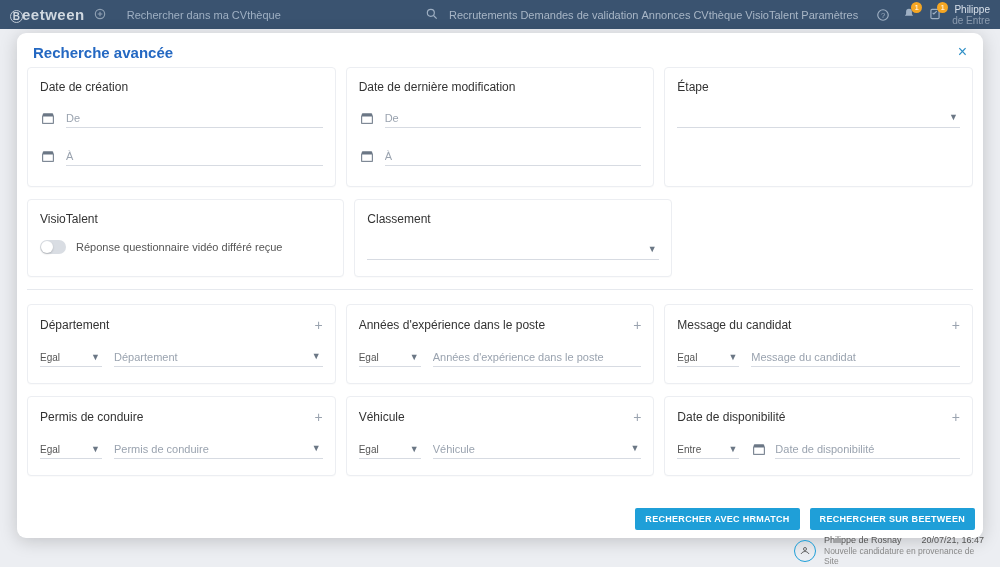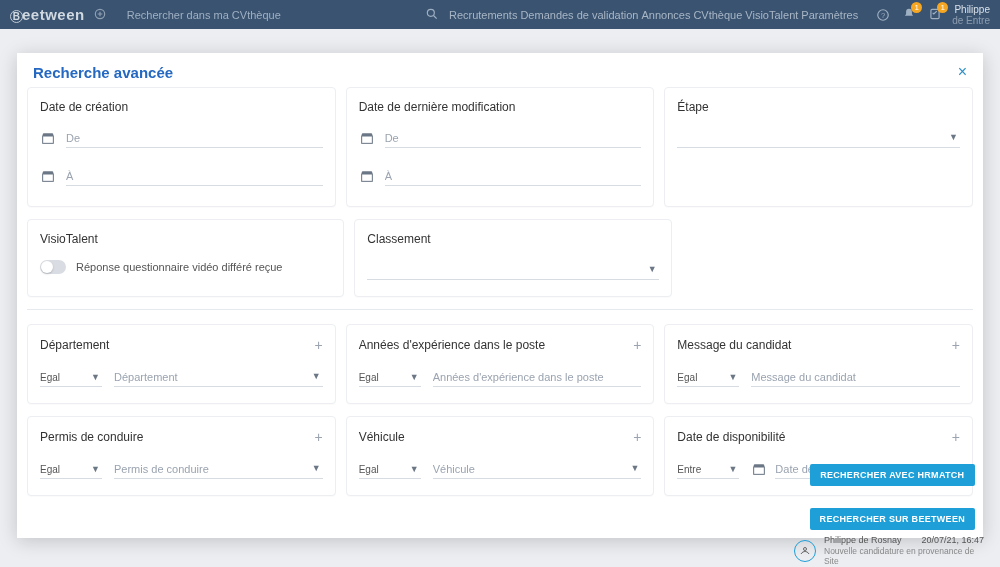--- a/index.html
+++ b/index.html
@@ -13,21 +13,21 @@
   .search-ic { margin-left: auto; margin-right:10px; color:#9fb0c3;}
   .nav { display:flex; gap:3px; font-size:11px; color:#a8b6c6;}
   .nav span { cursor:pointer; }
   .topicons { display:flex; align-items:center; gap:12px; margin-left:18px;}
   .badge-wrap { position:relative; }
   .badge { position:absolute; top:-5px; right:-6px; background:#f5a623; color:#fff; border-radius:7px; font-size:8px; min-width:11px; height:11px; line-height:11px; text-align:center; padding:0 2px;}
   .user { margin-left:10px; text-align:right; font-size:10px; line-height:1.1; color:#d8e0ea;}
 
   .overlay { position:absolute; top:29px; left:0; right:0; bottom:0; background: rgba(230,233,238,0.6); }
 
-  .modal { position:absolute; top:33px; left:17px; right:17px; bottom:29px; background:#fff; border-radius:0; box-shadow: 0 3px 18px rgba(0,0,0,0.18); display:flex; flex-direction:column;margin-top:20px; }
+  .modal { position:absolute; top:33px; left:17px; right:17px; bottom:29px; background:#fff; border-radius:9px; box-shadow: 0 3px 18px rgba(0,0,0,0.18); display:flex; flex-direction:column; }
   .modal-head { padding: 10px 16px 6px; display:flex; align-items:center; }
   .modal-title { color:#2468c2; font-size:15px; font-weight:600; }
   .close { margin-left:auto; color:#2e8fc6; font-size:16px; cursor:pointer; font-weight:300;}
   .modal-body { flex:1; overflow:auto; padding: 0 10px 6px;}
 
   .row3 { display:flex; gap:10px; margin-bottom:12px; }
   .card { background:#fff; border:1px solid #eceef2; border-radius:4px; padding: 12px 12px 16px; flex:1; min-width:0; box-shadow: 0 1px 1px rgba(0,0,0,0.02);}
   .card-empty { flex:1; }
   .card-title { font-size:12px; color:#333; font-weight:500; margin-bottom:14px; display:flex; align-items:center;}
   .add-ic { margin-left:auto; color:#9aa3af; font-size:14px; font-weight:300;}
@@ -45,21 +45,21 @@
   .toggle { width:26px; height:14px; background:#d9dde3; border-radius:8px; position:relative; display:inline-block; margin-right:10px;}
   .toggle::after { content:''; position:absolute; left:1px; top:1px; width:12px; height:12px; background:#fff; border-radius:50%; box-shadow:0 1px 2px rgba(0,0,0,0.2);}
   .toggle-row { display:flex; align-items:center; font-size:11px; color:#555;}
 
   .opline { display:flex; gap:12px; align-items:flex-end; margin-top:6px;}
   .op-sel { flex:0 0 62px; position:relative;}
   .op-sel .sel { font-size:10px; color:#555;}
 
   .divider { border:none; border-top:1px solid #e6e9ee; margin: 2px 0 14px;}
 
-  .footer-btns { position:absolute; right:25px; bottom:37px; display:flex; gap:22px; z-index:5;flex-direction:column;}
+  .footer-btns { position:absolute; right:25px; bottom:37px; display:flex; gap:10px; z-index:5;}
   .btn { background:#1f9fd8; color:#fff; border:none; border-radius:2px; font-size:9px; font-weight:600; padding:6px 10px; letter-spacing:0.3px; cursor:pointer;}
   
   .notif-strip { position:absolute; right:16px; bottom:0; height:33px; width:190px; display:flex; align-items:center; font-size:9px; color:#666; gap:8px; z-index:1;}
   .notif-av { width:22px; height:22px; border:1.5px solid #1f9fd8; border-radius:50%; display:flex; align-items:center; justify-content:center;}
   .notif-av svg{width:12px;height:12px;fill:#1f9fd8;}
   .notif-txt { flex:1; line-height:1.2;}
   .notif-top { display:flex; justify-content:space-between; color:#555; font-weight:500;}
   .notif-sub { color:#888; font-size:8.5px;}
 
   .ic { width:14px; height:14px; display:inline-block;}

